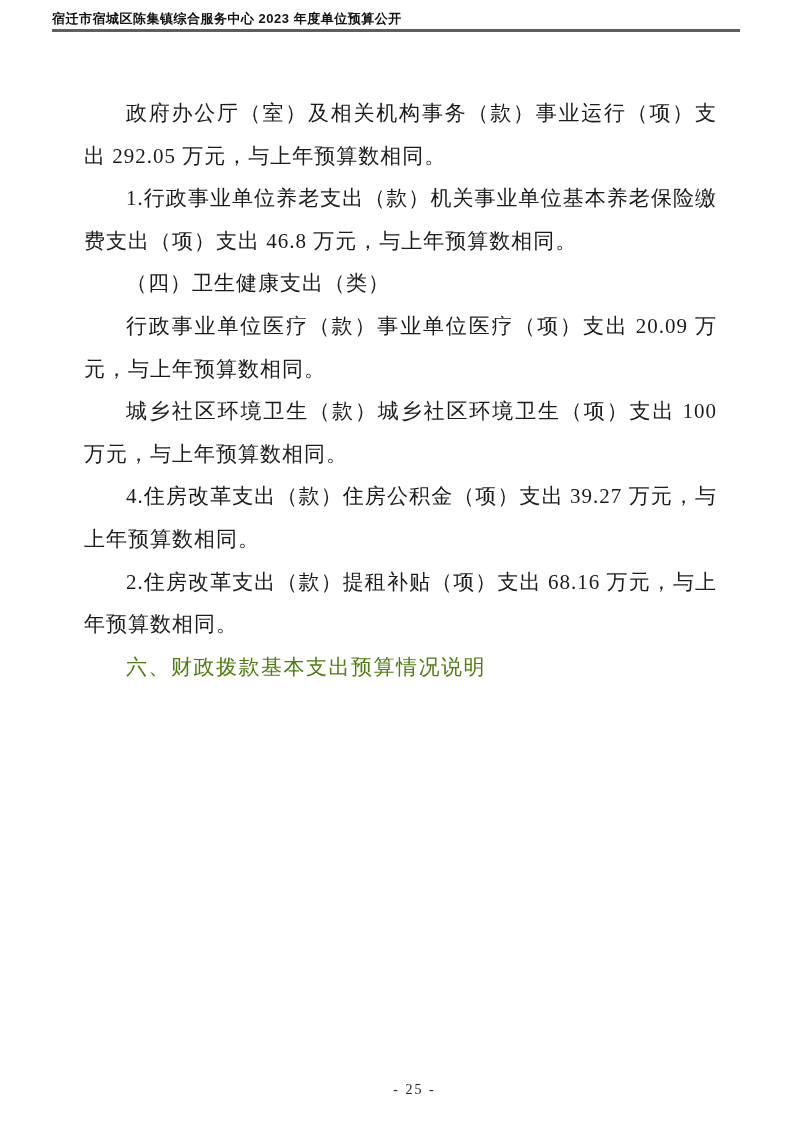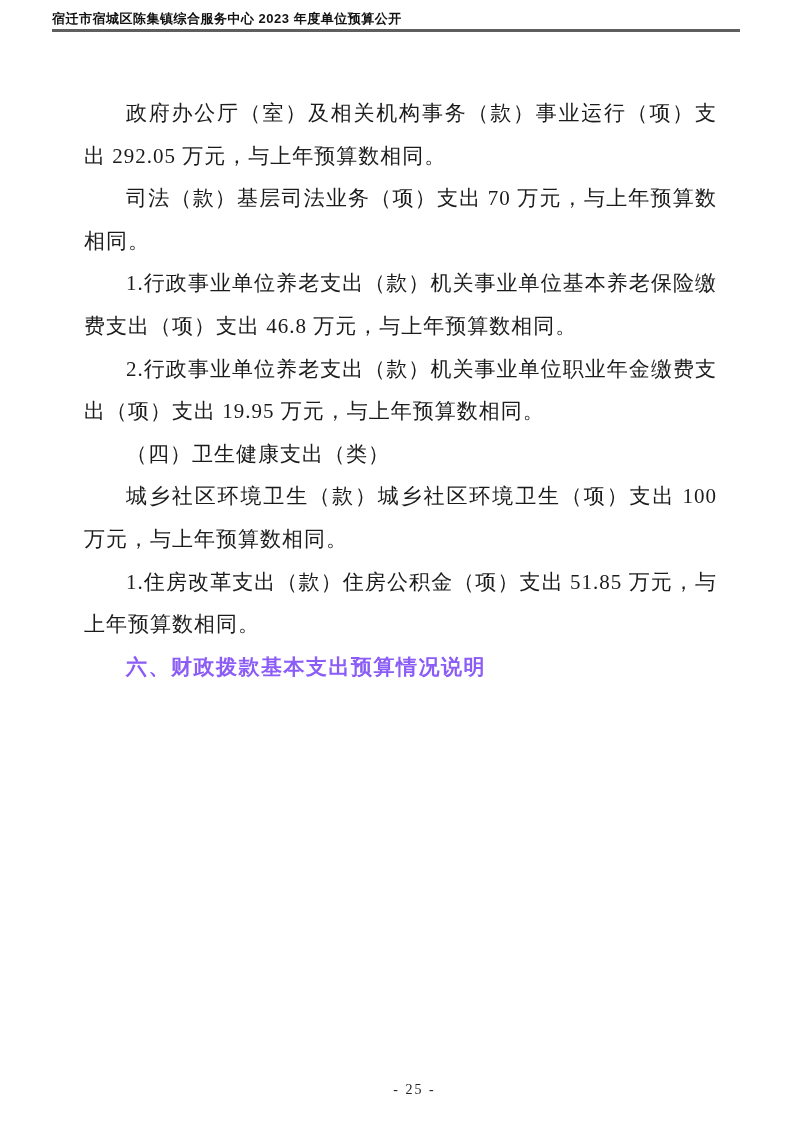--- a/index.html
+++ b/index.html
@@ -51,22 +51,22 @@
     font-size: 21px;
     line-height: 42.6px;
     text-align: justify;
     text-justify: inter-ideograph;
     text-indent: 2em;
     letter-spacing: 1px;
     color: #1b1b1b;
     word-break: break-all;
   }
   .doc-body p.bold-heading {
-    font-weight: 700;
-    color: #8b5cf6;
+    font-weight: 400;
+    color: #4d7c0f;
     letter-spacing: 1.5px;
   }
   
   .doc-footer {
     position: absolute;
     left: 0;
     right: 0;
     top: 1080px;
     text-align: center;
     padding-left: 36px;
@@ -82,26 +82,26 @@
 
 <div class="page">
 
   <div class="doc-header">
     <div class="header-title">宿迁市宿城区陈集镇综合服务中心 2023 年度单位预算公开</div>
     <div class="header-rule"></div>
   </div>
 
   <div class="doc-body">
     <p>政府办公厅（室）及相关机构事务（款）事业运行（项）支出 292.05 万元，与上年预算数相同。</p>
-    <p>司法（款）基层司法业务（项）支出 70 万元，与上年预算数相同。</p>
     <p>1.行政事业单位养老支出（款）机关事业单位基本养老保险缴费支出（项）支出 46.8 万元，与上年预算数相同。</p>
-    <p>2.行政事业单位养老支出（款）机关事业单位职业年金缴费支出（项）支出 19.95 万元，与上年预算数相同。</p>
     <p>（四）卫生健康支出（类）</p>
+    <p>行政事业单位医疗（款）事业单位医疗（项）支出 20.09 万元，与上年预算数相同。</p>
     <p>城乡社区环境卫生（款）城乡社区环境卫生（项）支出 100 万元，与上年预算数相同。</p>
-    <p>1.住房改革支出（款）住房公积金（项）支出 51.85 万元，与上年预算数相同。</p>
+    <p>4.住房改革支出（款）住房公积金（项）支出 39.27 万元，与上年预算数相同。</p>
+    <p>2.住房改革支出（款）提租补贴（项）支出 68.16 万元，与上年预算数相同。</p>
     <p class="bold-heading">六、财政拨款基本支出预算情况说明</p>
   </div>
 
   <div class="doc-footer">
     <span class="page-number">- 25 -</span>
   </div>
 
 </div>
 
 </body></html>

